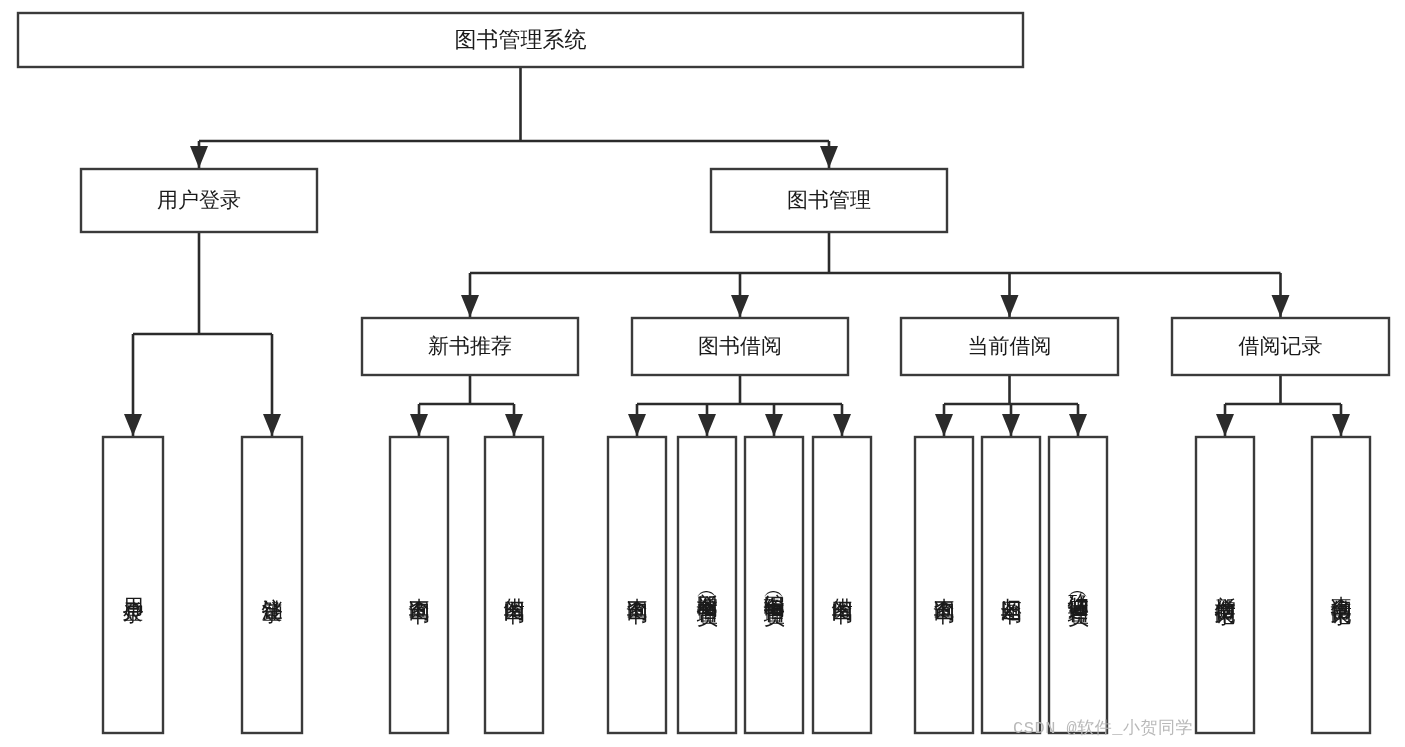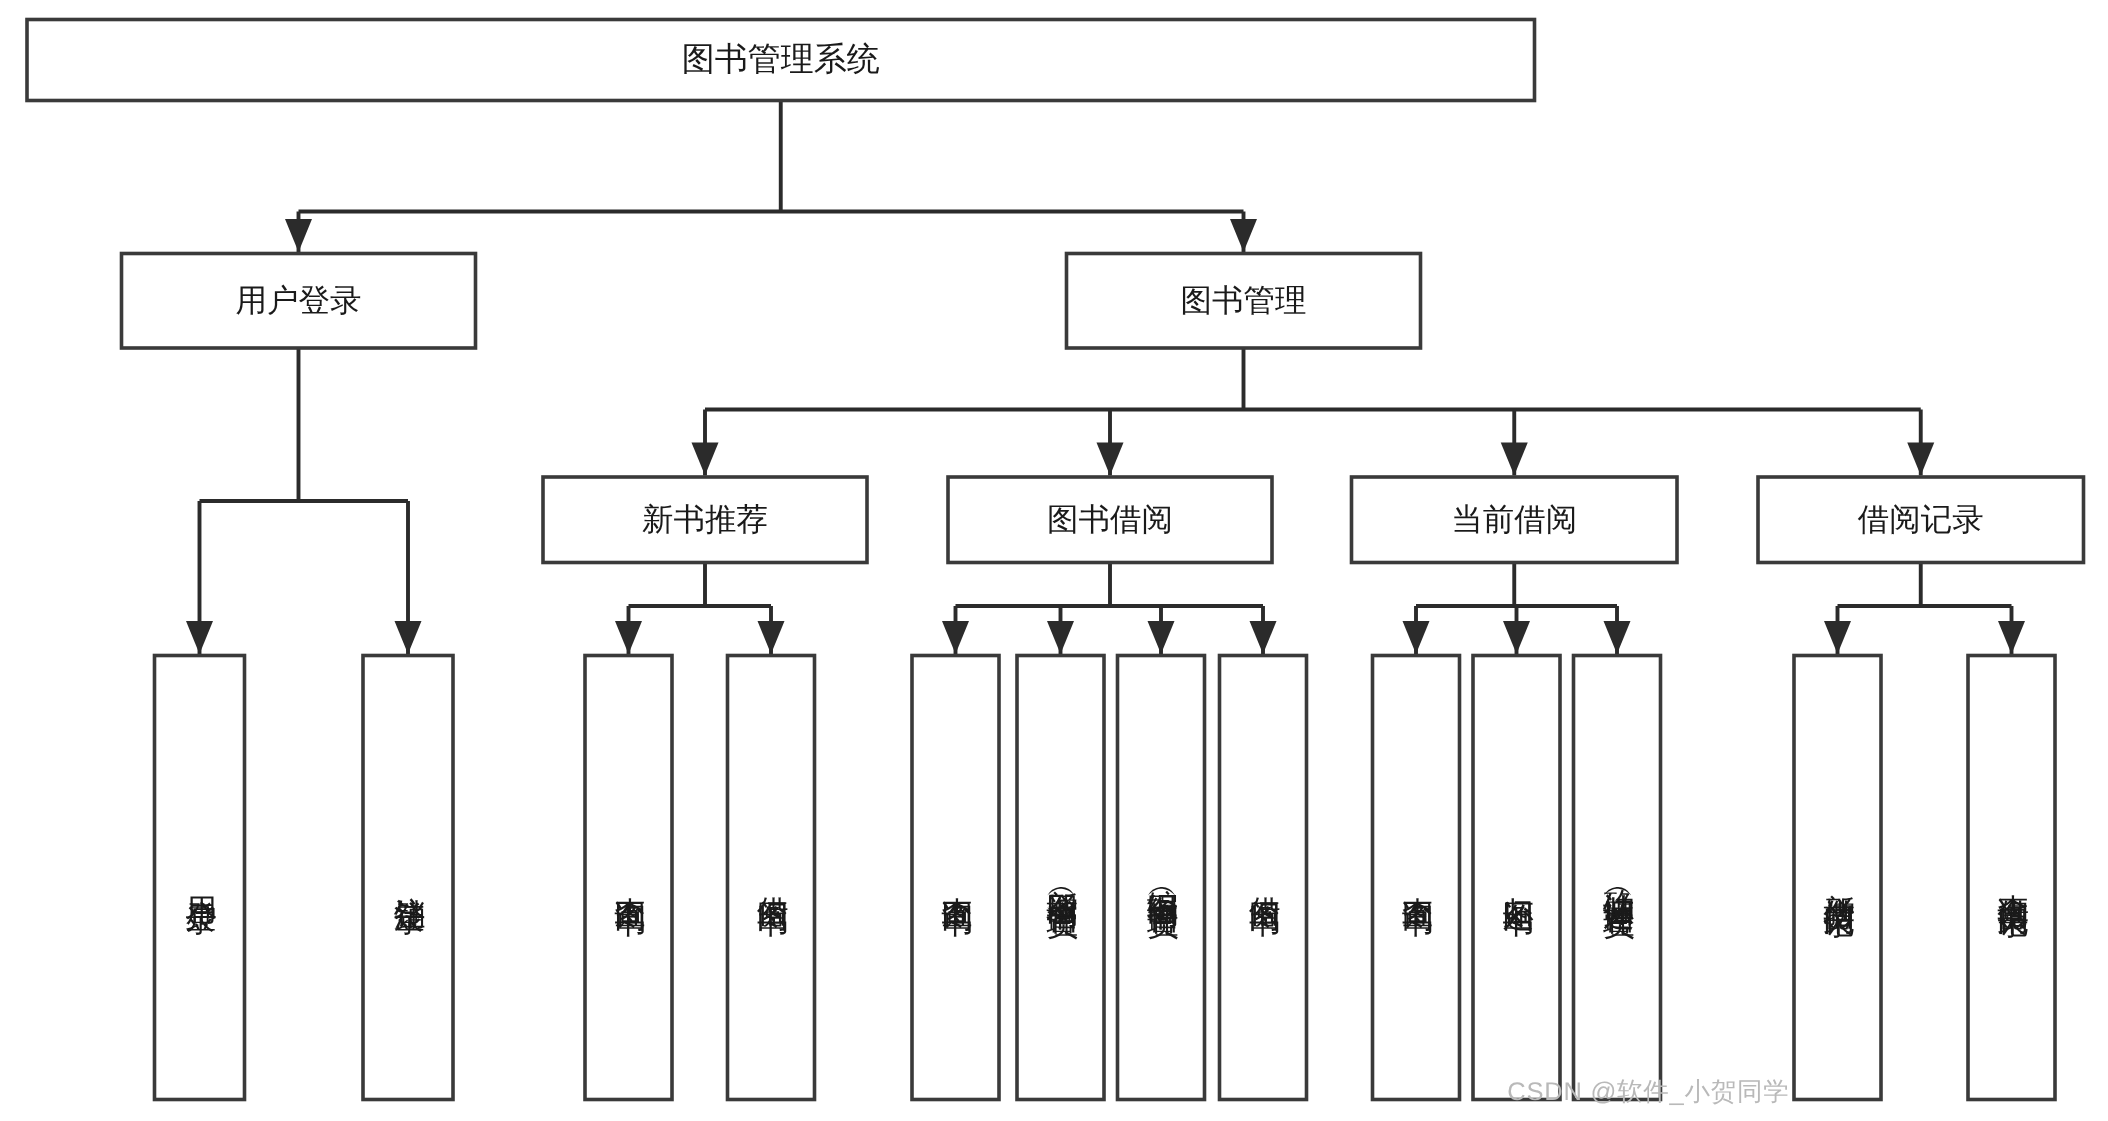--- a/index.html
+++ b/index.html
@@ -65,21 +65,21 @@
     color: #1a1a1a;
     letter-spacing: 2px;
     text-align: center;
     white-space: nowrap;
     pointer-events: none;
   }
   #watermark {
     position: absolute;
     right: 12px;
     bottom: 8px;
-    font-family: Liberation Sans, sans-serif;
+    font-family: Liberation Mono, monospace;
     font-size: 17px;
     color: #b9b9b9;
     white-space: nowrap;
     letter-spacing: 0.5px;
     text-align: center;
   }
 </style>
 </head>
 <body>
 

